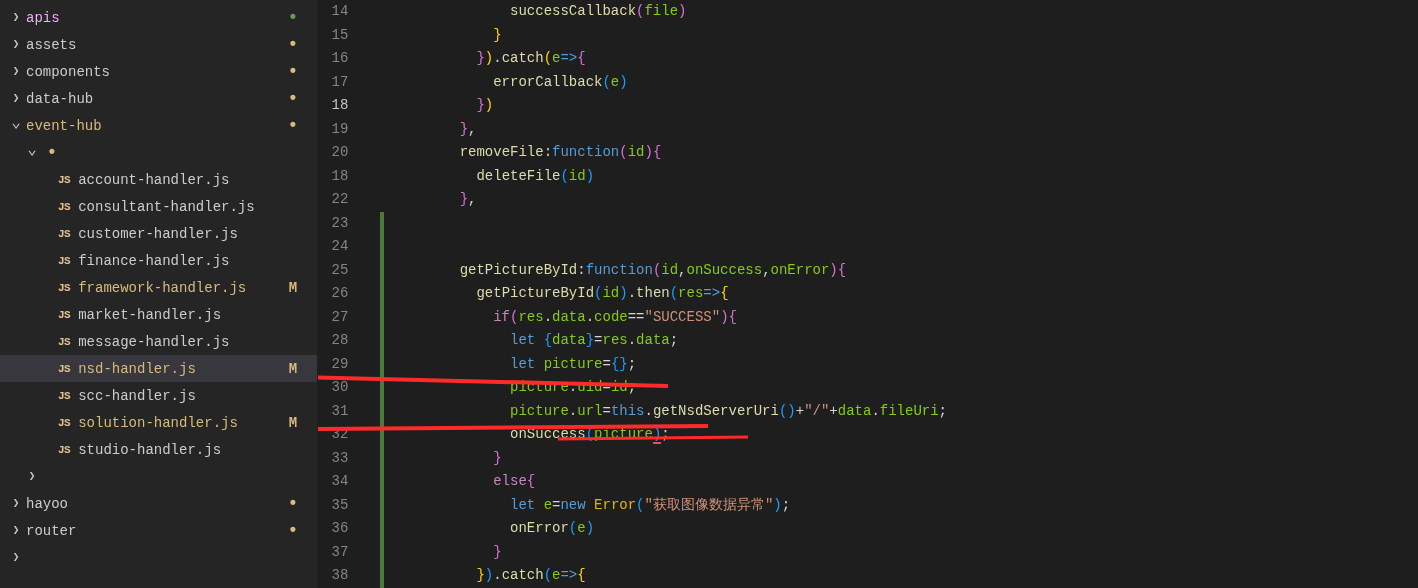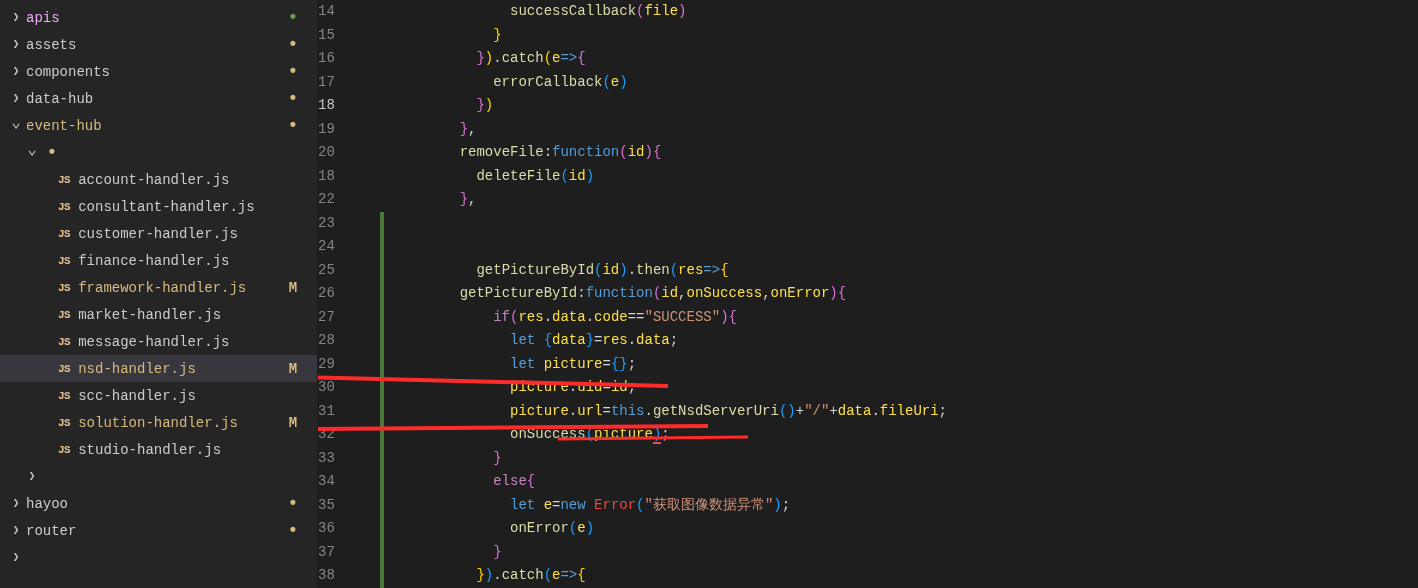--- a/index.html
+++ b/index.html
@@ -13,36 +13,36 @@
   .js-badge{color:#e2c08d;font-weight:bold;font-size:11px;margin-right:8px;letter-spacing:-0.5px}
   .label{flex:1;white-space:nowrap;overflow:hidden;text-overflow:ellipsis}
   .label.git-green{color:#f0abfc}
   .label.git-yellow{color:#d7ba7d}
   .status{width:20px;text-align:center;font-weight:bold}
   .status.mod{color:#d7ba7d}
   .status.dot{color:#d7ba7d;font-size:18px;line-height:1}
   .status.dot-green{color:#6a9955;font-size:18px;line-height:1}
   
   .editor{flex:1;display:flex;background:#1e1e1e;overflow:hidden;position:relative}
-  .gutter{width:62px;background:#1e1e1e;text-align:left;color:#858585;padding-top:0;box-sizing:border-box}
+  .gutter{width:62px;background:#1e1e1e;text-align:center;color:#858585;padding-top:0;box-sizing:border-box}
   .gutter .ln{height:23.5px;line-height:23.5px;padding-right:18px;font-size:14px}
   .gutter .ln.current{color:#c6c6c6}
   .ribbon{width:4px;background:#1e1e1e}
   .ribbon .bar{width:4px}
   .ribbon .mod{background:#4b7a3a}
   .code{flex:1;padding-top:0}
   .code .line{height:23.5px;line-height:23.5px;white-space:pre}
   .c-kw{color:#569cd6}
   .c-kw2{color:#c586c0}
   .c-fn{color:#dcdcaa}
-  .c-var{color:#fde047}
+  .c-var{color:#84cc16}
   .c-pun{color:#d4d4d4}
   .c-str{color:#ce9178}
   .c-this{color:#569cd6}
-  .c-type{color:#ef4444}
+  .c-type{color:#eab308}
   .c-brace1{color:#ffd700}
   .c-brace2{color:#da70d6}
   .c-brace3{color:#179fff}
   .underline-err{border-bottom:2px solid #f14c4c}
   
   .annot{position:absolute;pointer-events:none;z-index:50}
 </style>
 </head>
 <body>
 
@@ -244,22 +244,22 @@
         <div class="line">             <span class="c-brace1">}</span></div>
         <div class="line">           <span class="c-brace2">}</span><span class="c-brace1">)</span><span class="c-pun">.</span><span class="c-fn">catch</span><span class="c-brace1">(</span><span class="c-var">e</span><span class="c-kw">=&gt;</span><span class="c-brace2">{</span></div>
         <div class="line">             <span class="c-fn">errorCallback</span><span class="c-brace3">(</span><span class="c-var">e</span><span class="c-brace3">)</span></div>
         <div class="line">           <span class="c-brace2">}</span><span class="c-brace1">)</span></div>
         <div class="line">         <span class="c-brace2">}</span><span class="c-pun">,</span></div>
         <div class="line">         <span class="c-fn">removeFile</span><span class="c-pun">:</span><span class="c-kw">function</span><span class="c-brace2">(</span><span class="c-var">id</span><span class="c-brace2">)</span><span class="c-brace2">{</span></div>
         <div class="line">           <span class="c-fn">deleteFile</span><span class="c-brace3">(</span><span class="c-var">id</span><span class="c-brace3">)</span></div>
         <div class="line">         <span class="c-brace2">}</span><span class="c-pun">,</span></div>
         <div class="line"></div>
         <div class="line"></div>
+        <div class="line">         <span class="c-fn">getPictureById</span><span class="c-pun">:</span><span class="c-kw">function</span><span class="c-brace2">(</span><span class="c-var">id</span><span class="c-pun">,</span><span class="c-var">onSuccess</span><span class="c-pun">,</span><span class="c-var">onError</span><span class="c-brace2">)</span><span class="c-brace2">{</span></div>
         <div class="line">           <span class="c-fn">getPictureById</span><span class="c-brace3">(</span><span class="c-var">id</span><span class="c-brace3">)</span><span class="c-pun">.</span><span class="c-fn">then</span><span class="c-brace3">(</span><span class="c-var">res</span><span class="c-kw">=&gt;</span><span class="c-brace1">{</span></div>
-        <div class="line">         <span class="c-fn">getPictureById</span><span class="c-pun">:</span><span class="c-kw">function</span><span class="c-brace2">(</span><span class="c-var">id</span><span class="c-pun">,</span><span class="c-var">onSuccess</span><span class="c-pun">,</span><span class="c-var">onError</span><span class="c-brace2">)</span><span class="c-brace2">{</span></div>
         <div class="line">             <span class="c-kw2">if</span><span class="c-brace2">(</span><span class="c-var">res</span><span class="c-pun">.</span><span class="c-var">data</span><span class="c-pun">.</span><span class="c-var">code</span><span class="c-pun">==</span><span class="c-str">"SUCCESS"</span><span class="c-brace2">)</span><span class="c-brace2">{</span></div>
         <div class="line">               <span class="c-kw">let</span><span class="c-pun"> </span><span class="c-brace3">{</span><span class="c-var">data</span><span class="c-brace3">}</span><span class="c-pun">=</span><span class="c-var">res</span><span class="c-pun">.</span><span class="c-var">data</span><span class="c-pun">;</span></div>
         <div class="line">               <span class="c-kw">let</span><span class="c-pun"> </span><span class="c-var">picture</span><span class="c-pun">=</span><span class="c-brace3">{</span><span class="c-brace3">}</span><span class="c-pun">;</span></div>
         <div class="line">               <span class="c-var">picture</span><span class="c-pun">.</span><span class="c-var">uid</span><span class="c-pun">=</span><span class="c-var">id</span><span class="c-pun">;</span></div>
         <div class="line">               <span class="c-var">picture</span><span class="c-pun">.</span><span class="c-var">url</span><span class="c-pun">=</span><span class="c-this">this</span><span class="c-pun">.</span><span class="c-fn">getNsdServerUri</span><span class="c-brace3">(</span><span class="c-brace3">)</span><span class="c-pun">+</span><span class="c-str">"/"</span><span class="c-pun">+</span><span class="c-var">data</span><span class="c-pun">.</span><span class="c-var">fileUri</span><span class="c-pun">;</span></div>
         <div class="line">               <span class="c-fn">onSuccess</span><span class="c-brace3">(</span><span class="c-var">picture</span><span class="c-brace3 underline-err">)</span><span class="c-pun">;</span></div>
         <div class="line">             <span class="c-brace2">}</span></div>
         <div class="line">             <span class="c-kw2">else</span><span class="c-brace2">{</span></div>
         <div class="line">               <span class="c-kw">let</span><span class="c-pun"> </span><span class="c-var">e</span><span class="c-pun">=</span><span class="c-kw">new</span><span class="c-pun"> </span><span class="c-type">Error</span><span class="c-brace3">(</span><span class="c-str">"获取图像数据异常"</span><span class="c-brace3">)</span><span class="c-pun">;</span></div>
         <div class="line">               <span class="c-fn">onError</span><span class="c-brace3">(</span><span class="c-var">e</span><span class="c-brace3">)</span></div>

